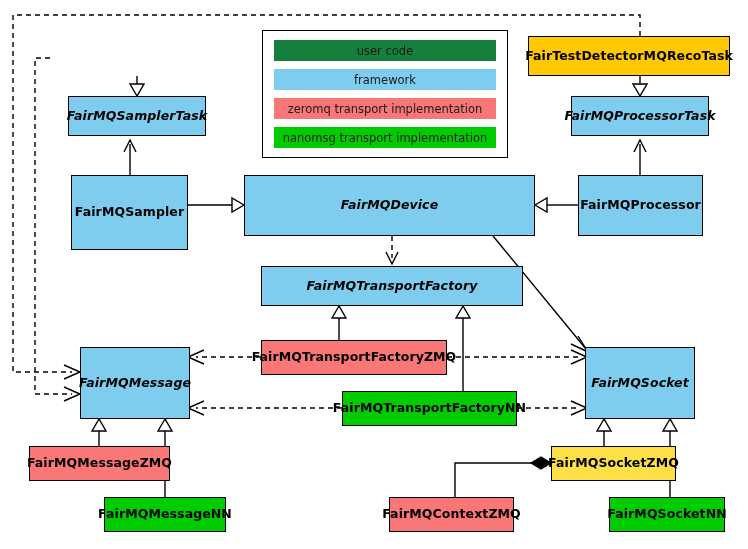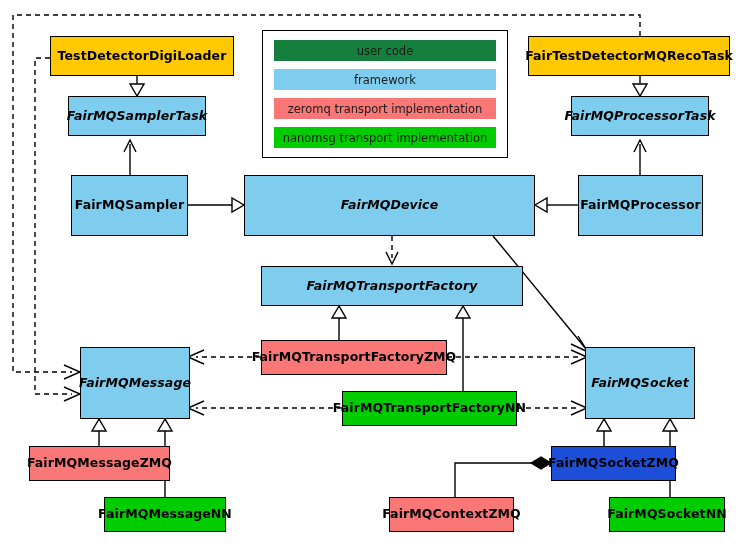--- a/index.html
+++ b/index.html
@@ -153,37 +153,34 @@
       </g>
 
       <g>
         <polyline points="537,463 455,463 455,497" fill="none"></polyline>
         <polygon points="551,463 541,457 531,463 541,469" fill="#000000" stroke="#000000" stroke-width="1.2"></polygon>
       </g>
 
     </g>
   </svg>
 
-  <div class="node" style="left:50px;top:36px;width:184px;height:40px;background:#FFC800;">
-    <span>TestDetectorDigiLoader</span>
-  </div>
 
   <div class="node" style="left:528px;top:36px;width:202px;height:40px;background:#FFC800;">
     <span>FairTestDetectorMQRecoTask</span>
   </div>
 
   <div class="node abstract" style="left:68px;top:96px;width:138px;height:40px;background:#7FCDEE;">
     <span>FairMQSamplerTask</span>
   </div>
 
   <div class="node abstract" style="left:571px;top:96px;width:138px;height:40px;background:#7FCDEE;">
     <span>FairMQProcessorTask</span>
   </div>
 
-  <div class="node" style="left:71px;top:175px;width:117px;height:61px;background:#7FCDEE;">
+  <div class="node" style="left:71px;top:175px;width:117px;height:75px;background:#7FCDEE;">
     <span>FairMQSampler</span>
   </div>
 
   <div class="node" style="left:244px;top:175px;width:291px;height:61px;background:#7FCDEE;font-style:italic;">
     <span>FairMQDevice</span>
   </div>
 
   <div class="node" style="left:578px;top:175px;width:125px;height:61px;background:#7FCDEE;">
     <span>FairMQProcessor</span>
   </div>
@@ -209,21 +206,21 @@
   </div>
 
   <div class="node" style="left:29px;top:446px;width:141px;height:35px;background:#FA7777;">
     <span>FairMQMessageZMQ</span>
   </div>
 
   <div class="node" style="left:104px;top:497px;width:122px;height:35px;background:#00CC00;">
     <span>FairMQMessageNN</span>
   </div>
 
-  <div class="node" style="left:551px;top:446px;width:125px;height:35px;background:#1d4ed8;text-align:center;">
+  <div class="node" style="left:551px;top:446px;width:125px;height:35px;background:#fde047;text-align:center;">
     <span>FairMQSocketZMQ</span>
   </div>
 
   <div class="node" style="left:609px;top:497px;width:116px;height:35px;background:#00CC00;">
     <span>FairMQSocketNN</span>
   </div>
 
   <div class="node" style="left:389px;top:497px;width:125px;height:35px;background:#FA7777;">
     <span>FairMQContextZMQ</span>
   </div>

